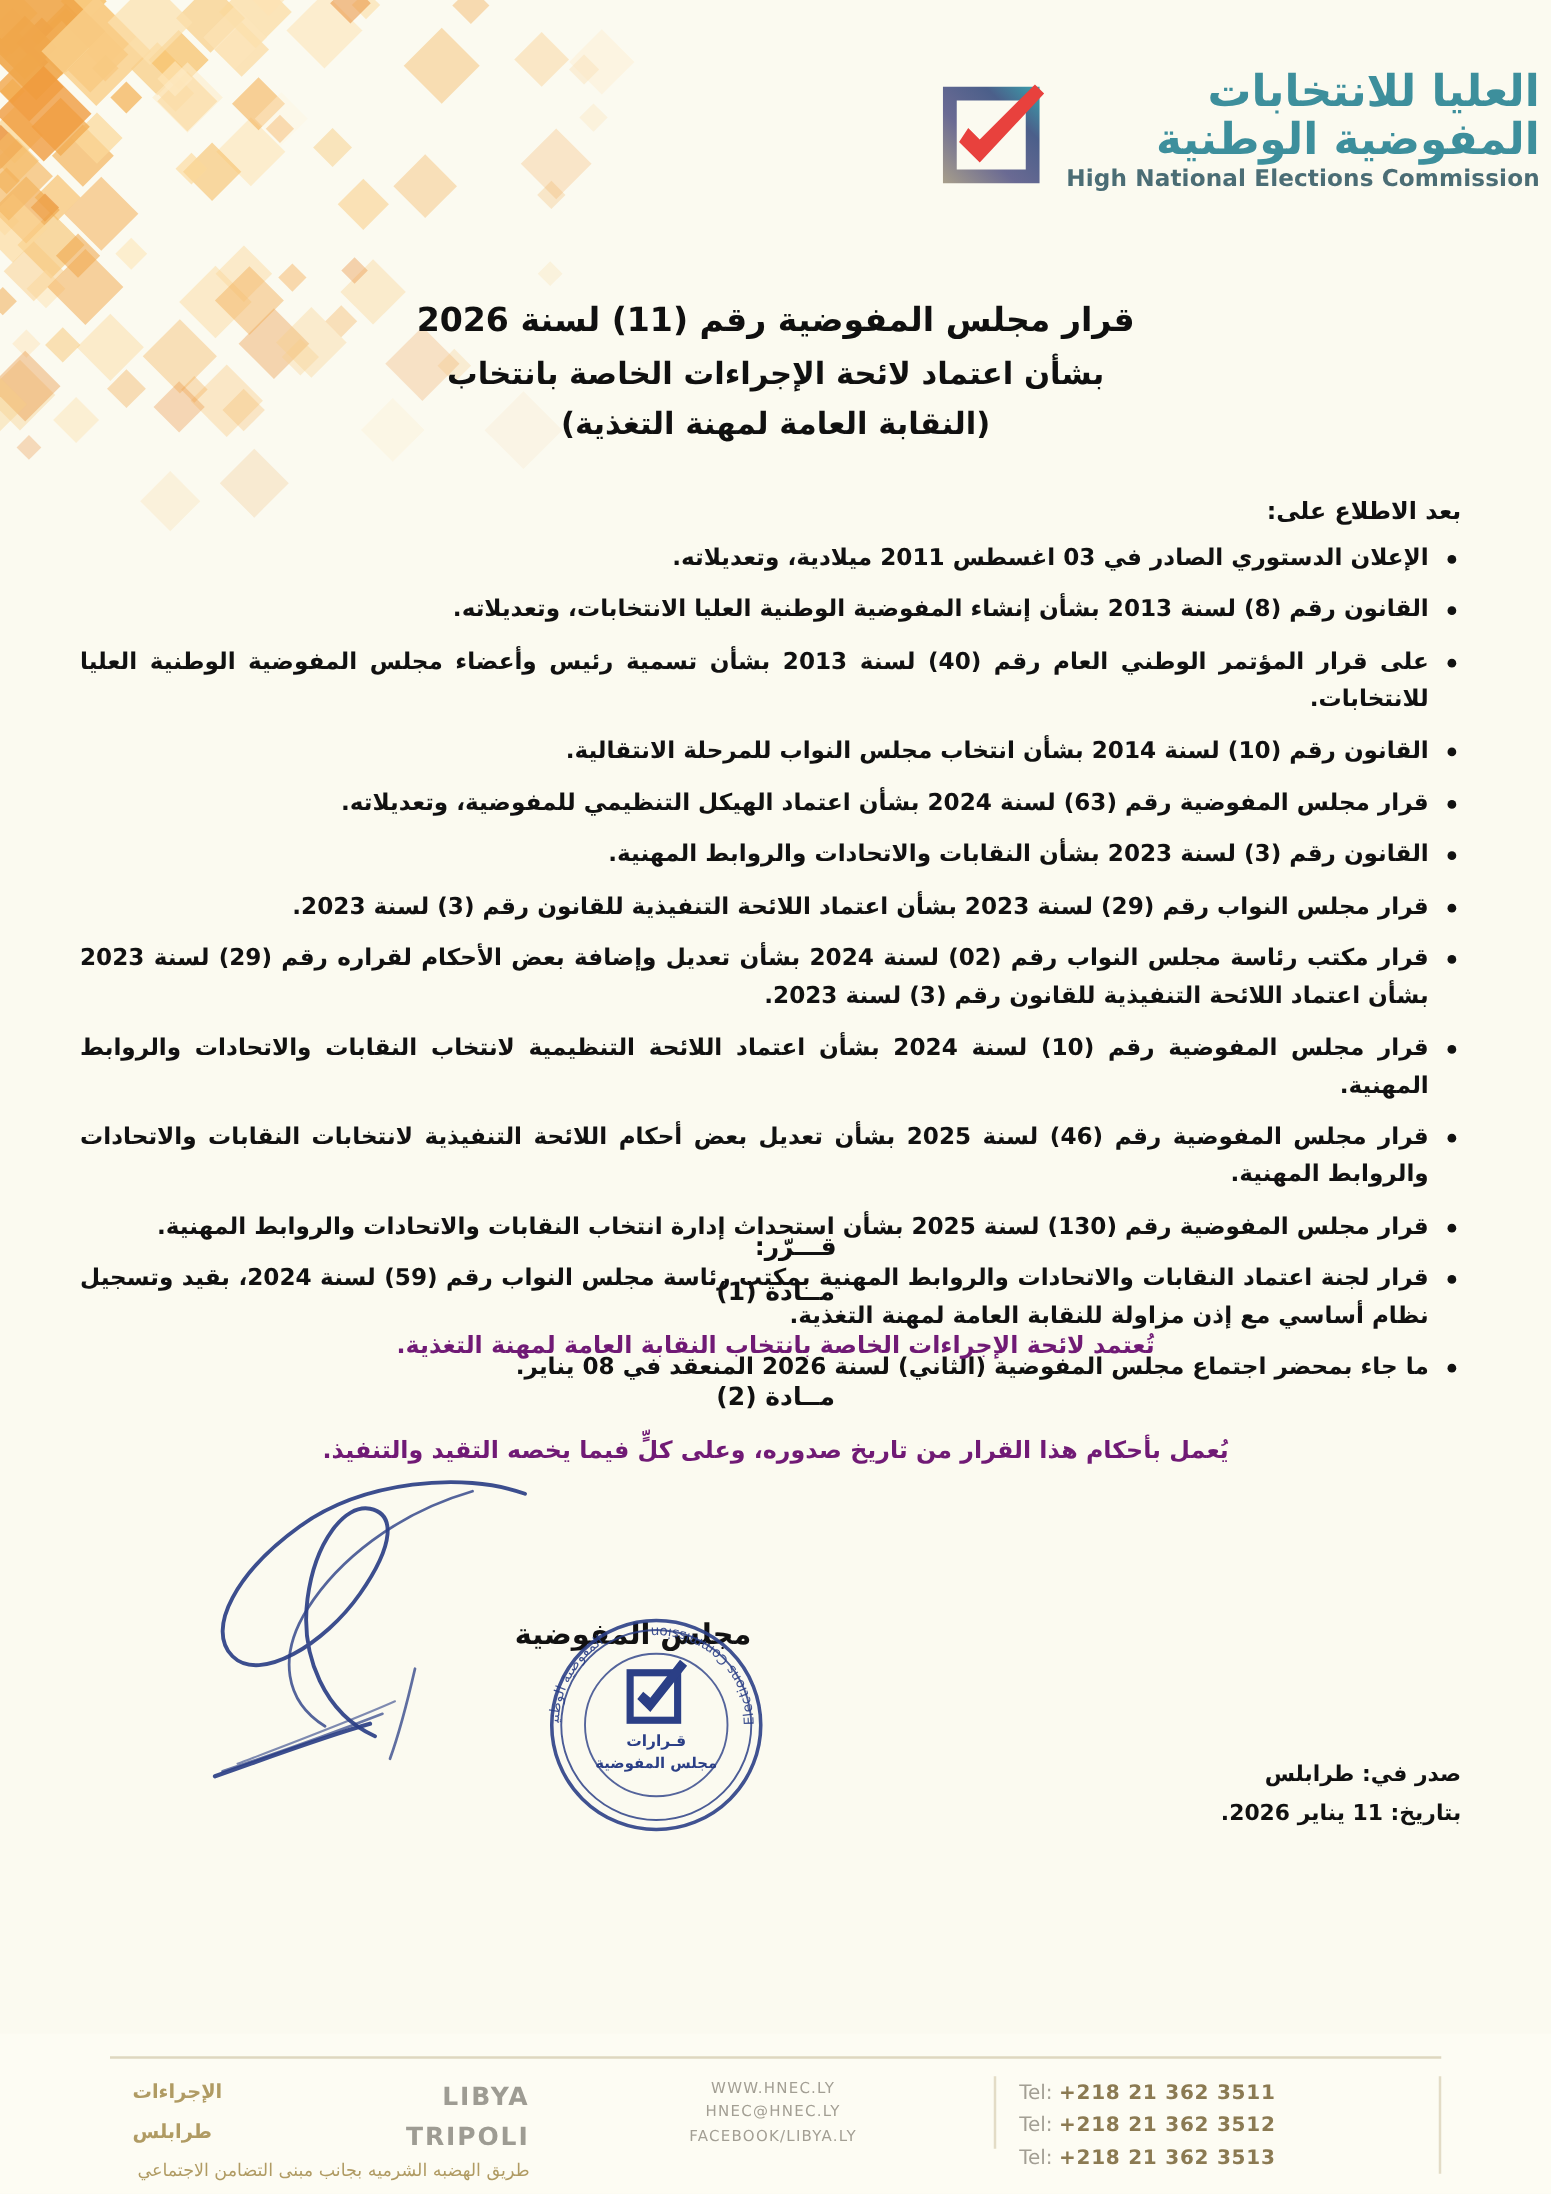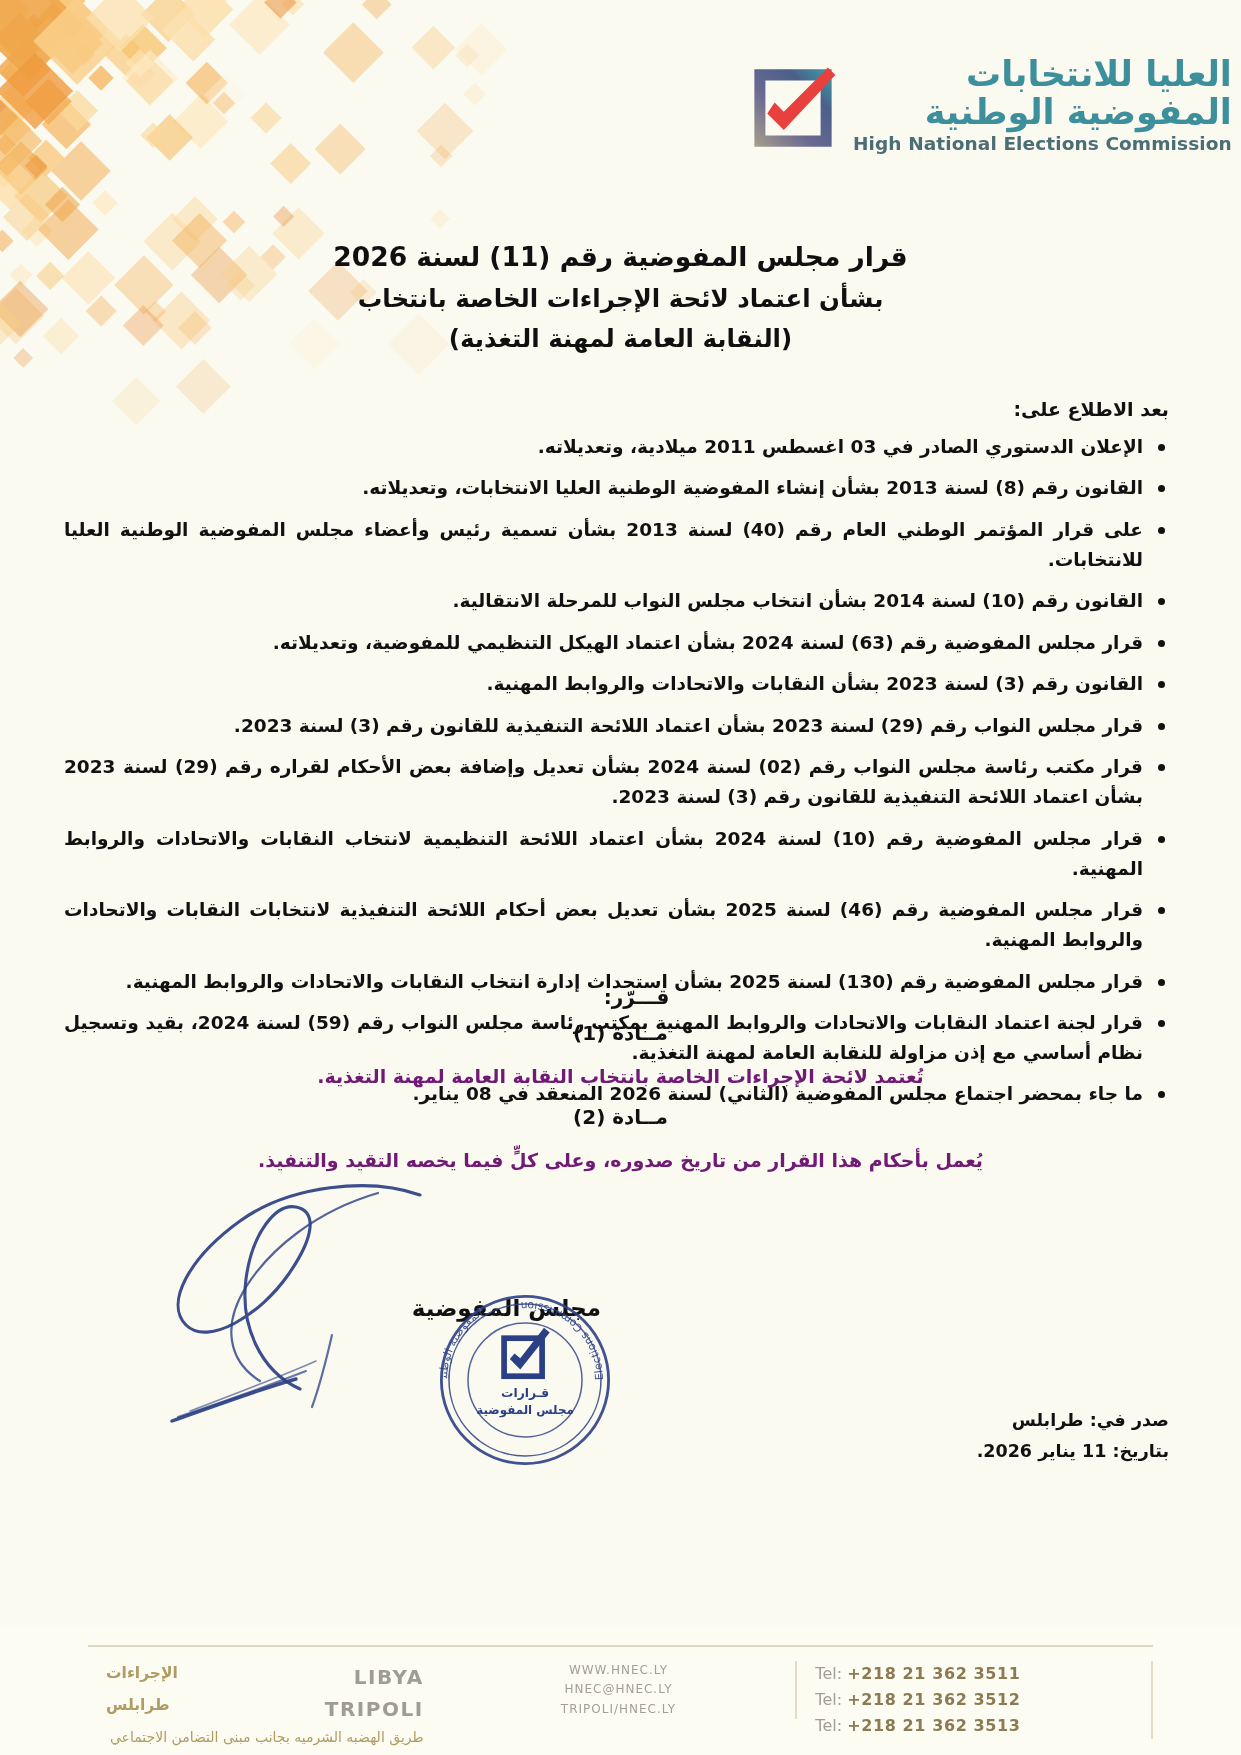--- a/index.html
+++ b/index.html
@@ -341,21 +341,21 @@
           <span>طرابلس</span>
         </div>
         <div class="small">طريق الهضبه الشرميه بجانب مبنى التضامن الاجتماعي</div>
       </div>
     </div>
 
     <div class="fcol">
       <div class="f-web" id="footer-web">
           <div>WWW.HNEC.LY</div>
           <div>HNEC@HNEC.LY</div>
-          <div>TRIPOLI/HNEC.LY</div>
+          <div>FACEBOOK/LIBYA.LY</div>
         </div>
     </div>
 
     <div class="fcol">
       <div class="f-tel" id="footer-tel">
           <div><span>Tel: </span><span class="num">+218 21 362 3511</span></div>
           <div><span>Tel: </span><span class="num">+218 21 362 3512</span></div>
           <div><span>Tel: </span><span class="num">+218 21 362 3513</span></div>
         </div>
     </div>

